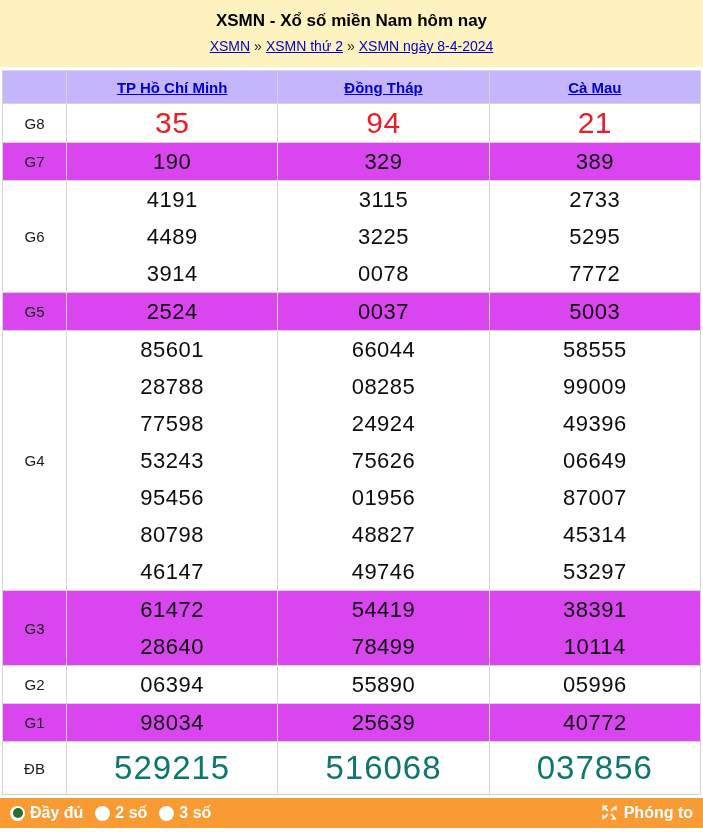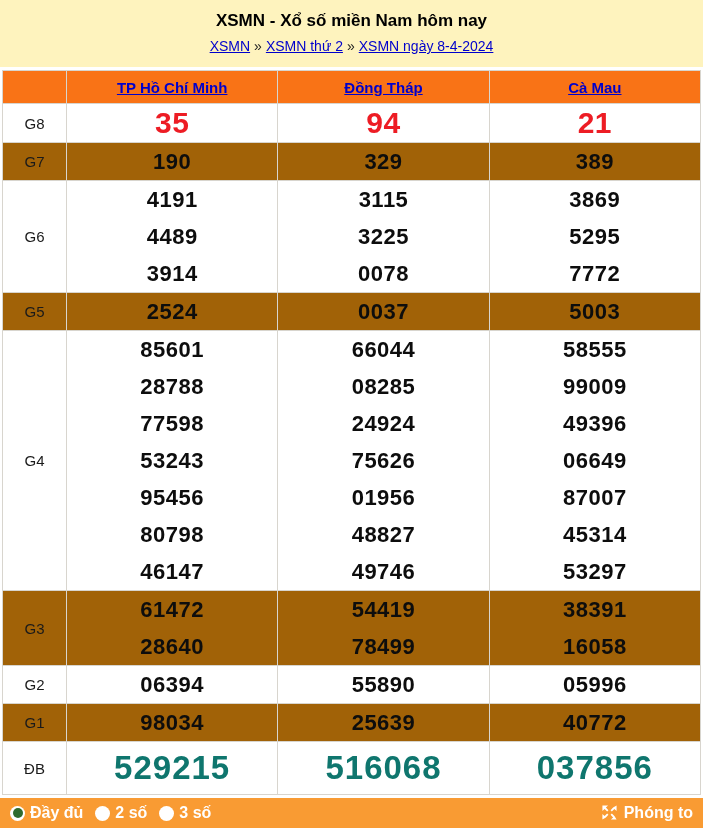--- a/index.html
+++ b/index.html
@@ -39,47 +39,47 @@
     table-layout:fixed;
   }
   .results-table td, .results-table th {
     border:1px solid #D8D5CE;
     padding:0;
     vertical-align:middle;
   }
   .results-table col.label-col { width:64px; }
   thead th {
     height:32px;
-    background:#f97316;
+    background:#c4b5fd;
     font-size:15px;
     text-align:center;
   }
   thead th a {
     color:#0000CC;
     font-weight:bold;
     text-decoration:underline;
     cursor:pointer;
   }
   .row-label {
     text-align:center;
     font-size:15px;
     font-weight:normal;
     color:#1a1a1a;
     background:#fff;
   }
-  tr.gray td { background:#a16207; }
+  tr.gray td { background:#d946ef; }
   .num-line {
     height:37px;
     display:flex;
     align-items:center;
     justify-content:center;
   }
   .num {
     font-size:22px;
-    font-weight:bold;
+    font-weight:normal;
     color:#0d0d0d;
     letter-spacing:0.5px;
   }
   tr.g8 .num-line { height:38px; }
   tr.g8 .num { font-size:30px; color:#ED1C24; }
   tr.db .num-line { height:52px; }
   tr.db .num { font-size:33px; color:#0f766e; letter-spacing:1px; }
 
   
   .footer-bar {
@@ -208,21 +208,21 @@
           </div>
           <div class="num-line">
             <span class="num">3225</span>
           </div>
           <div class="num-line">
             <span class="num">0078</span>
           </div>
         </td>
         <td>
           <div class="num-line">
-            <span class="num">3869</span>
+            <span class="num">2733</span>
           </div>
           <div class="num-line">
             <span class="num">5295</span>
           </div>
           <div class="num-line">
             <span class="num">7772</span>
           </div>
         </td>
       </tr>
       <tr class="gray">
@@ -331,21 +331,21 @@
           </div>
           <div class="num-line">
             <span class="num">78499</span>
           </div>
         </td>
         <td>
           <div class="num-line">
             <span class="num">38391</span>
           </div>
           <div class="num-line">
-            <span class="num">16058</span>
+            <span class="num">10114</span>
           </div>
         </td>
       </tr>
       <tr>
         <td class="row-label">G2</td>
         <td>
           <div class="num-line">
             <span class="num">06394</span>
           </div>
         </td>

